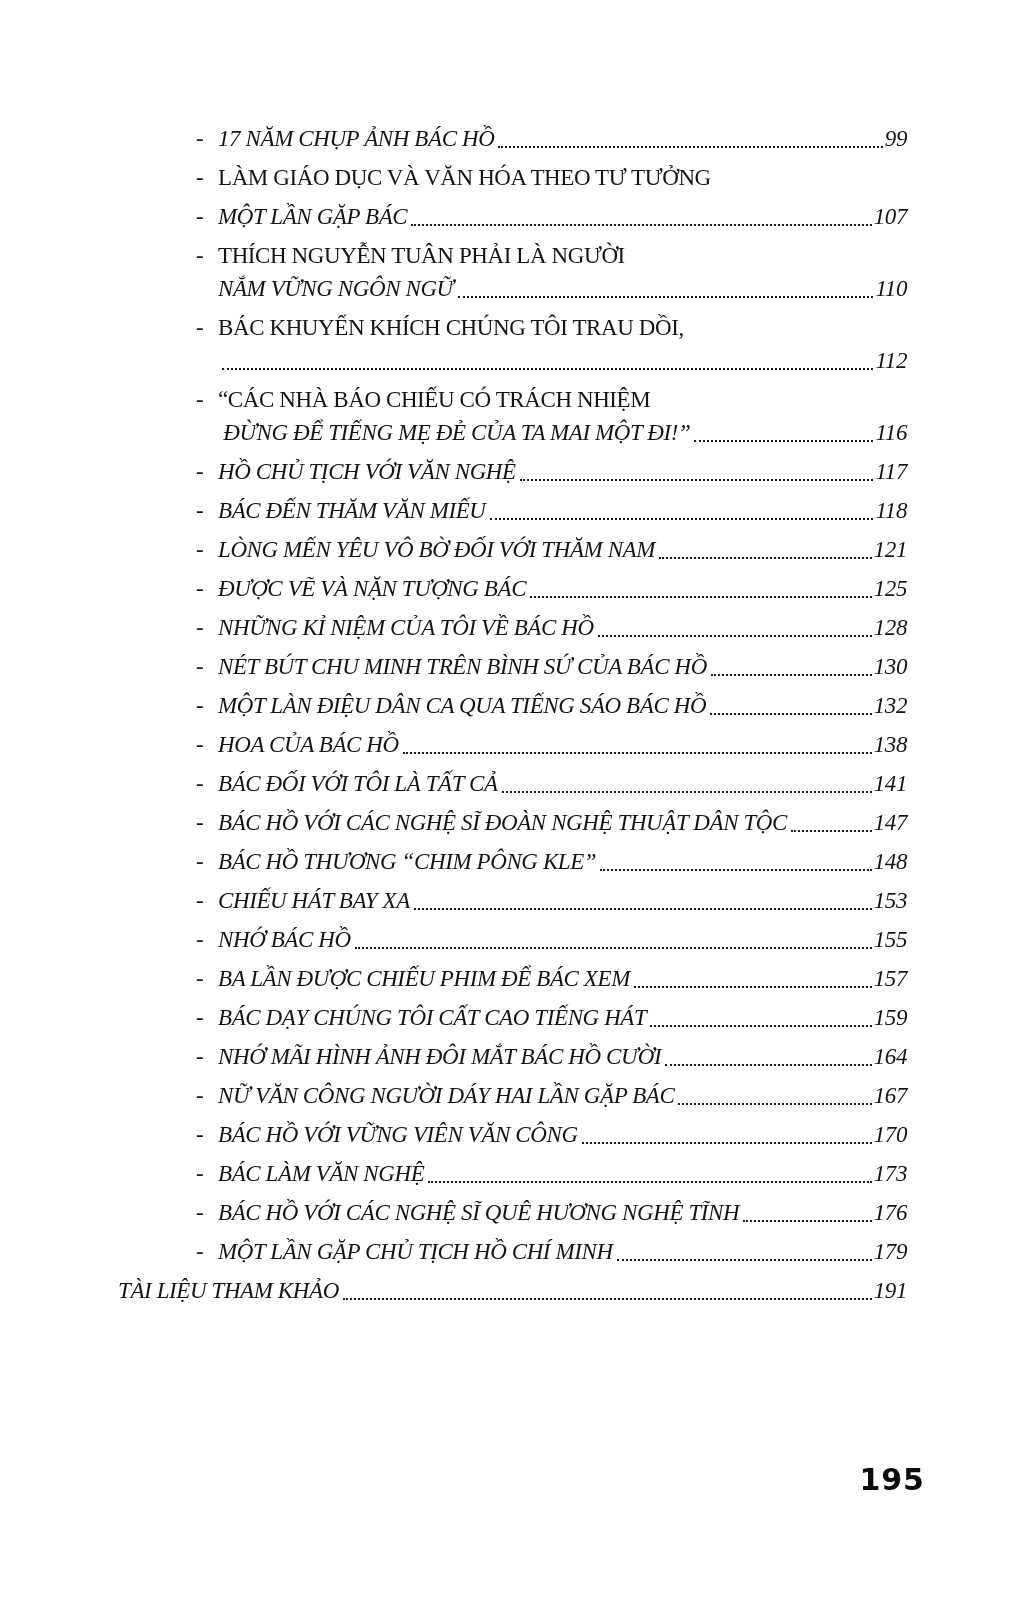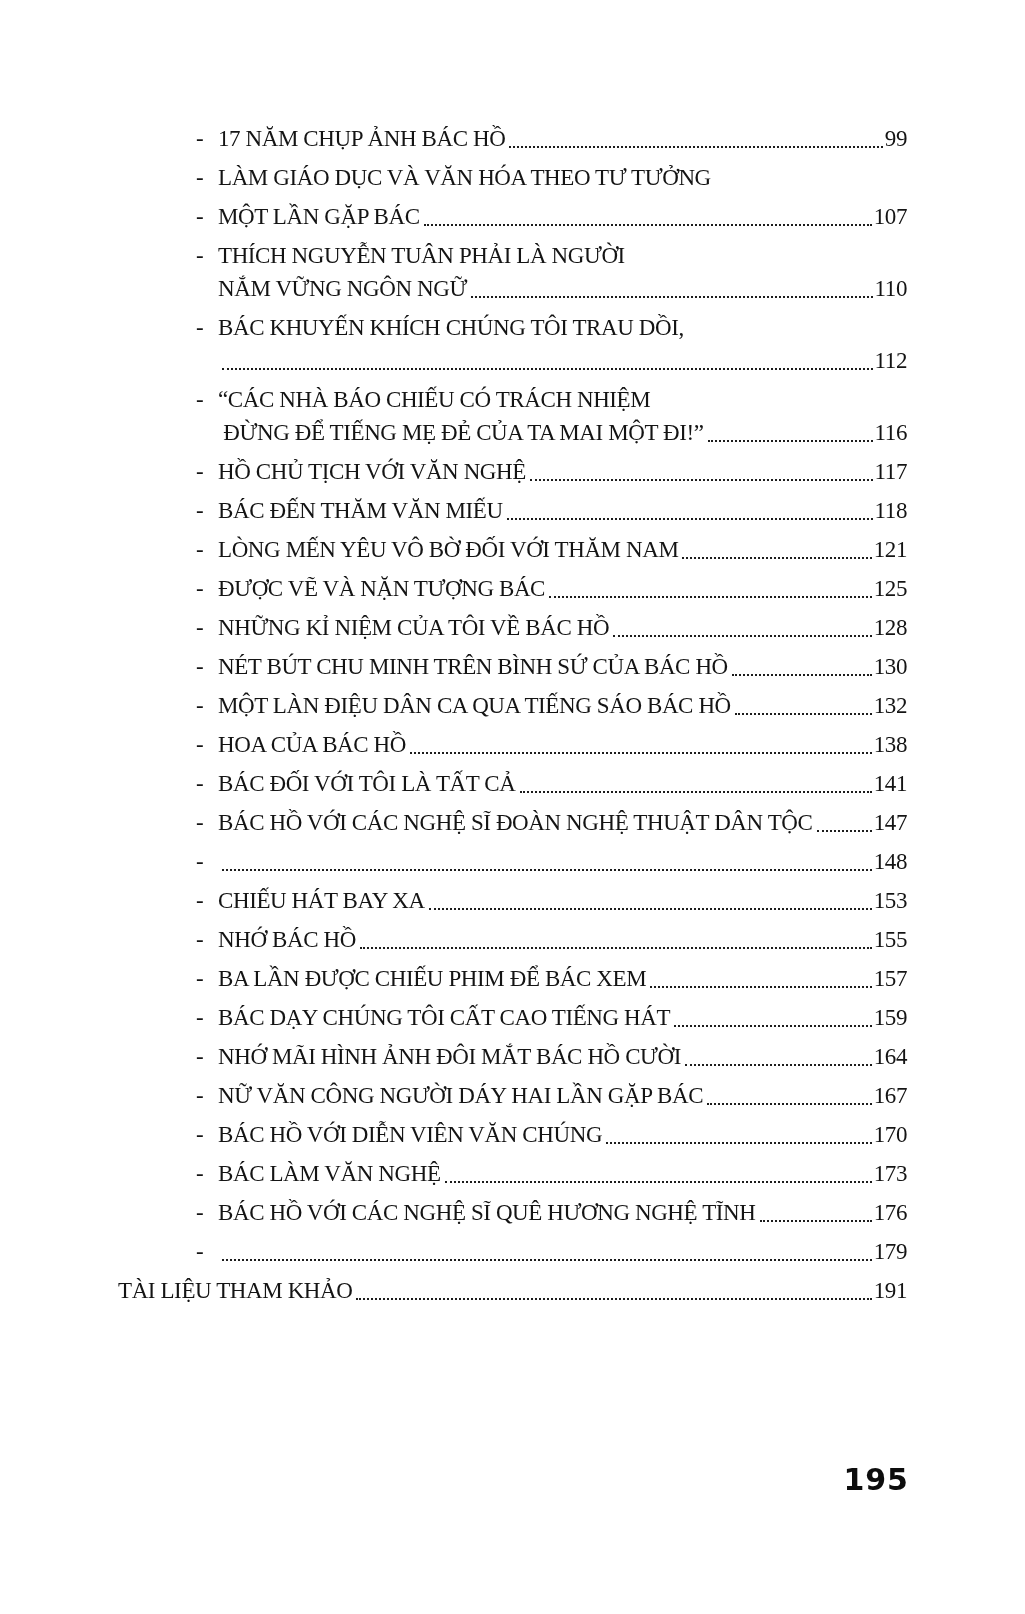--- a/index.html
+++ b/index.html
@@ -37,20 +37,21 @@
     top: 0;
     line-height: 33px;
     font-weight: 400;
   }
   .entry .line {
     white-space: pre-wrap;
   }
   .entry .lastline {
     display: flex;
     align-items: center;
+    font-style: italic;
   }
   .entry .lastline .text {
     flex: 0 1 auto;
     white-space: pre;
   }
   .entry .lastline .dots {
     flex: 1 1 auto;
     min-width: 6px;
     align-self: flex-end;
     margin: 0 2px 7px 4px;
@@ -58,21 +59,21 @@
   }
   .entry .lastline .num {
     flex: 0 0 auto;
   }
   .entry.section {
     margin-left: -100px;
   }
   .folio {
     position: absolute;
     top: 1462px;
-    right: 116px;
+    right: 100px;
     font-family: "DejaVu Sans", sans-serif;
     font-weight: 700;
     font-size: 30px;
     letter-spacing: 1px;
     color: #0d0d0d;
   }
 </style>
 </head>
 <body>
 
@@ -140,21 +141,21 @@
       <div class="entry">
         <span class="dash">-</span>
         <div class="line lastline"><span class="text">BÁC ĐỐI VỚI TÔI LÀ TẤT CẢ</span><span class="dots"></span><span class="num">141</span></div>
       </div>
       <div class="entry">
         <span class="dash">-</span>
         <div class="line lastline"><span class="text">BÁC HỒ VỚI CÁC NGHỆ SĨ ĐOÀN NGHỆ THUẬT DÂN TỘC</span><span class="dots"></span><span class="num">147</span></div>
       </div>
       <div class="entry">
         <span class="dash">-</span>
-        <div class="line lastline"><span class="dots"></span><span class="num">148</span></div>
+        <div class="line lastline"><span class="text">BÁC HỒ THƯƠNG “CHIM PÔNG KLE”</span><span class="dots"></span><span class="num">148</span></div>
       </div>
       <div class="entry">
         <span class="dash">-</span>
         <div class="line lastline"><span class="text">CHIẾU HÁT BAY XA</span><span class="dots"></span><span class="num">153</span></div>
       </div>
       <div class="entry">
         <span class="dash">-</span>
         <div class="line lastline"><span class="text">NHỚ BÁC HỒ</span><span class="dots"></span><span class="num">155</span></div>
       </div>
       <div class="entry">
@@ -168,32 +169,32 @@
       <div class="entry">
         <span class="dash">-</span>
         <div class="line lastline"><span class="text">NHỚ MÃI HÌNH ẢNH ĐÔI MẮT BÁC HỒ CƯỜI</span><span class="dots"></span><span class="num">164</span></div>
       </div>
       <div class="entry">
         <span class="dash">-</span>
         <div class="line lastline"><span class="text">NỮ VĂN CÔNG NGƯỜI DÁY HAI LẦN GẶP BÁC</span><span class="dots"></span><span class="num">167</span></div>
       </div>
       <div class="entry">
         <span class="dash">-</span>
-        <div class="line lastline"><span class="text">BÁC HỒ VỚI DIỄN VIÊN VĂN CHÚNG</span><span class="dots"></span><span class="num">170</span></div>
+        <div class="line lastline"><span class="text">BÁC HỒ VỚI VỮNG VIÊN VĂN CÔNG</span><span class="dots"></span><span class="num">170</span></div>
       </div>
       <div class="entry">
         <span class="dash">-</span>
         <div class="line lastline"><span class="text">BÁC LÀM VĂN NGHỆ</span><span class="dots"></span><span class="num">173</span></div>
       </div>
       <div class="entry">
         <span class="dash">-</span>
         <div class="line lastline"><span class="text">BÁC HỒ VỚI CÁC NGHỆ SĨ QUÊ HƯƠNG NGHỆ TĨNH</span><span class="dots"></span><span class="num">176</span></div>
       </div>
       <div class="entry">
         <span class="dash">-</span>
-        <div class="line lastline"><span class="dots"></span><span class="num">179</span></div>
+        <div class="line lastline"><span class="text">MỘT LẦN GẶP CHỦ TỊCH HỒ CHÍ MINH</span><span class="dots"></span><span class="num">179</span></div>
       </div>
       <div class="entry section">
         <div class="line lastline"><span class="text">TÀI LIỆU THAM KHẢO</span><span class="dots"></span><span class="num">191</span></div>
       </div>
     </div>
   <div class="folio">195</div>
 </div>
 
 </body></html>

